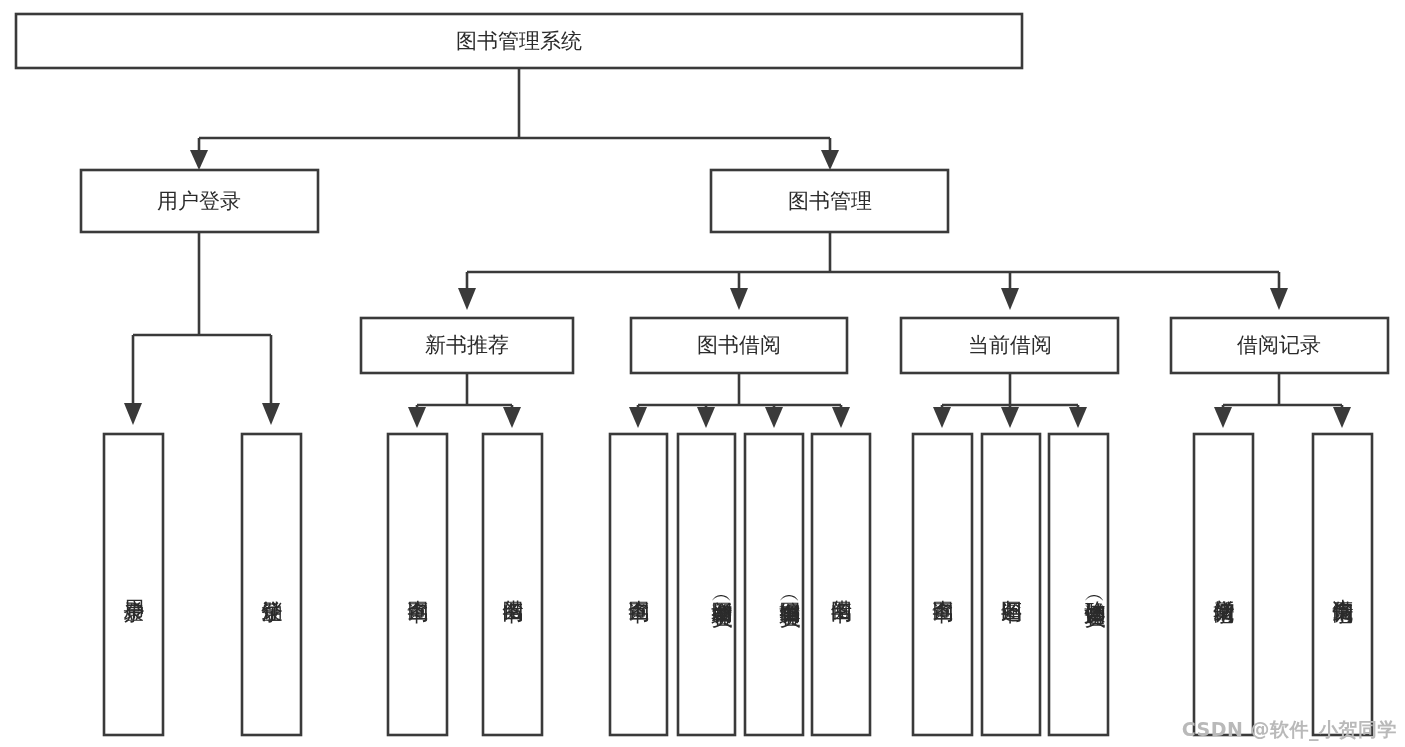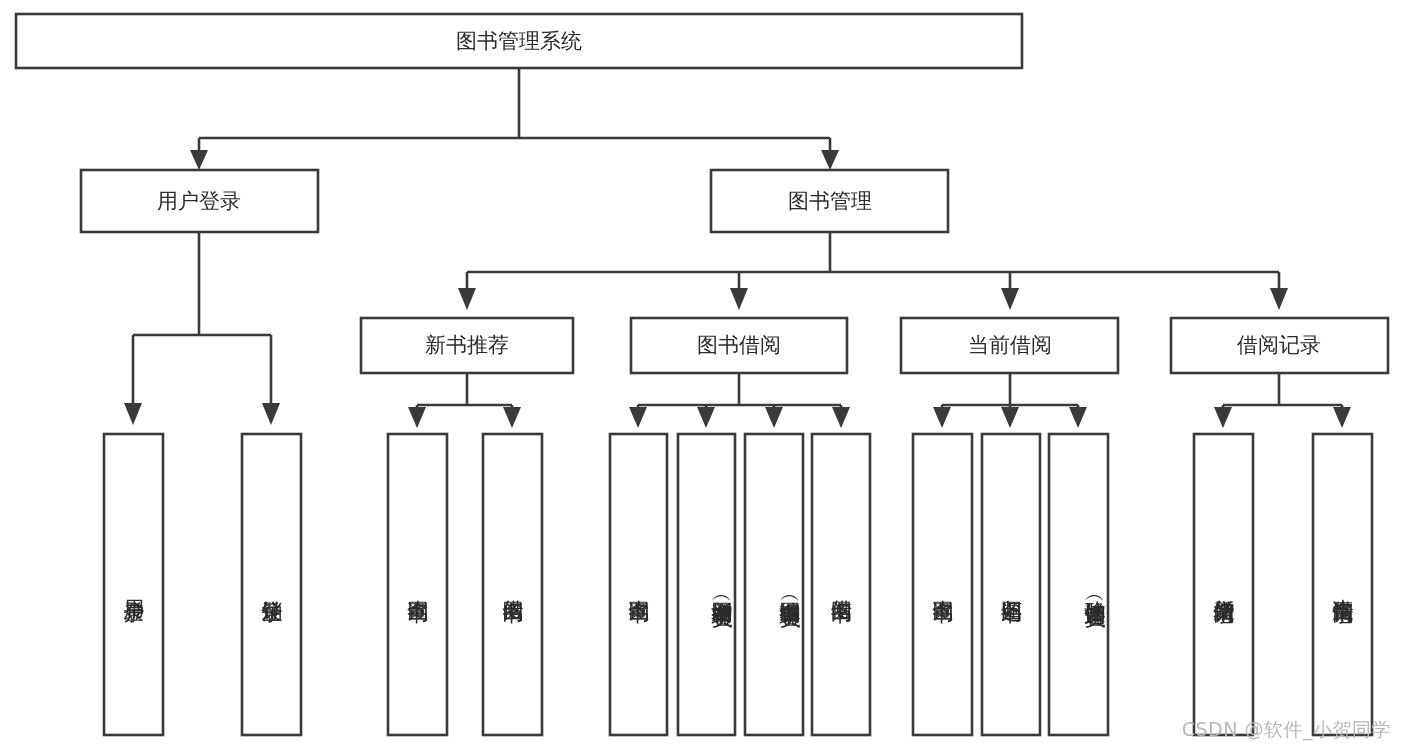--- a/index.html
+++ b/index.html
@@ -59,27 +59,28 @@
     color: #2b2b2b;
     letter-spacing: 1px;
     white-space: nowrap;
     pointer-events: none;
   }
   .leaf-label-box.centered {
     align-items: center;
   }
   .watermark {
     position: absolute;
-    right: 14px;
+    right: 8px;
     bottom: 4px;
     font-family: "DejaVu Sans", "Liberation Sans", sans-serif;
     font-size: 19px;
     color: #b9b9b9;
     letter-spacing: 0.5px;
     white-space: nowrap;
+    font-weight: bold;
   }
 </style>
 </head>
 <body>
 
 <div id="diagram-root">
 
   <svg class="flow" viewBox="0 0 1405 747">
 
     <rect class="node-rect" x="16" y="14" width="1006" height="54"></rect>

